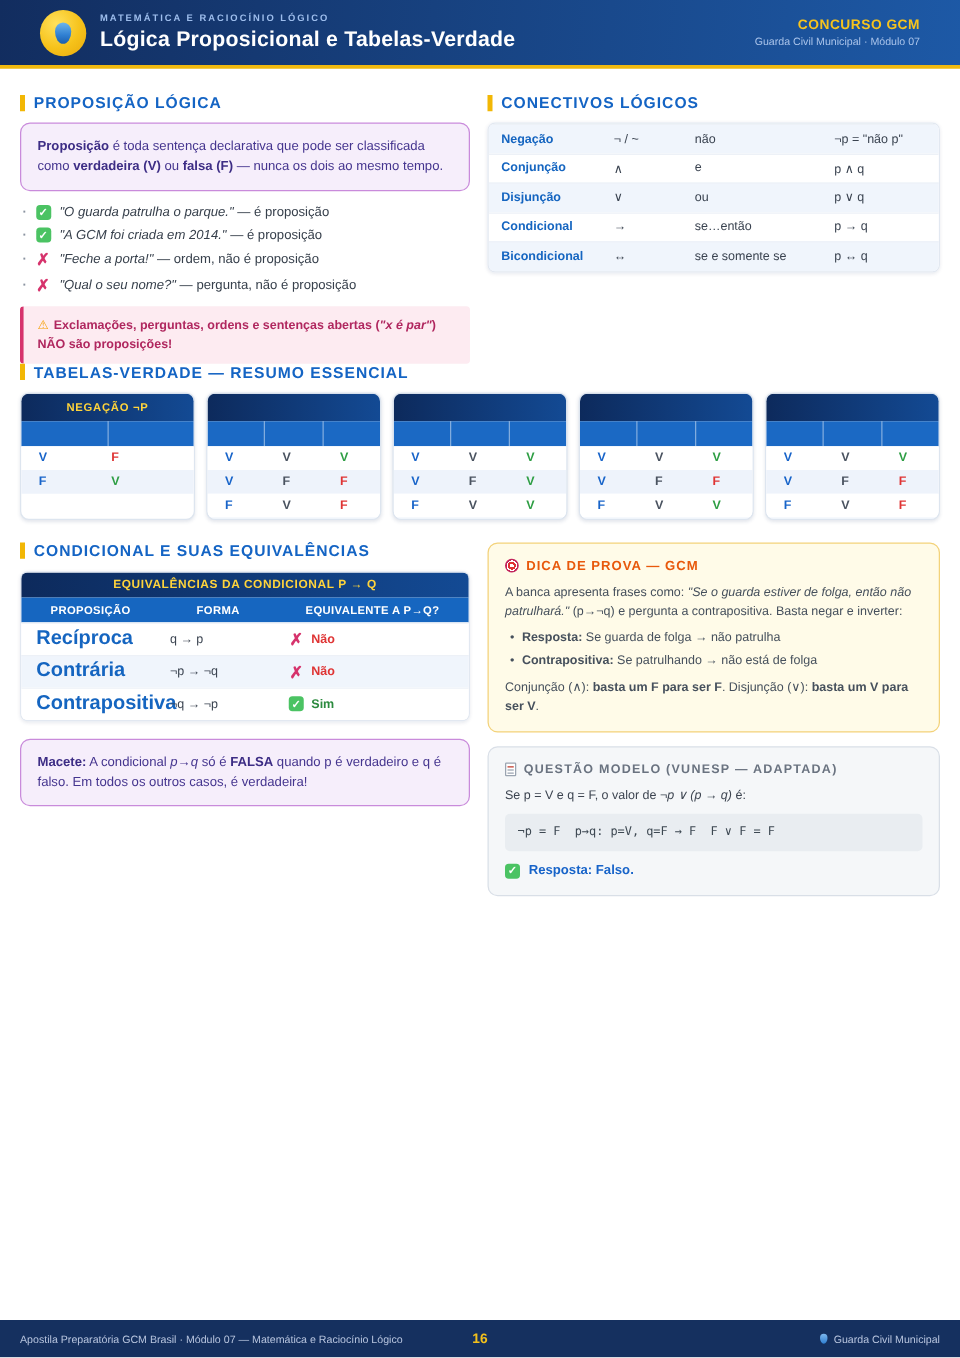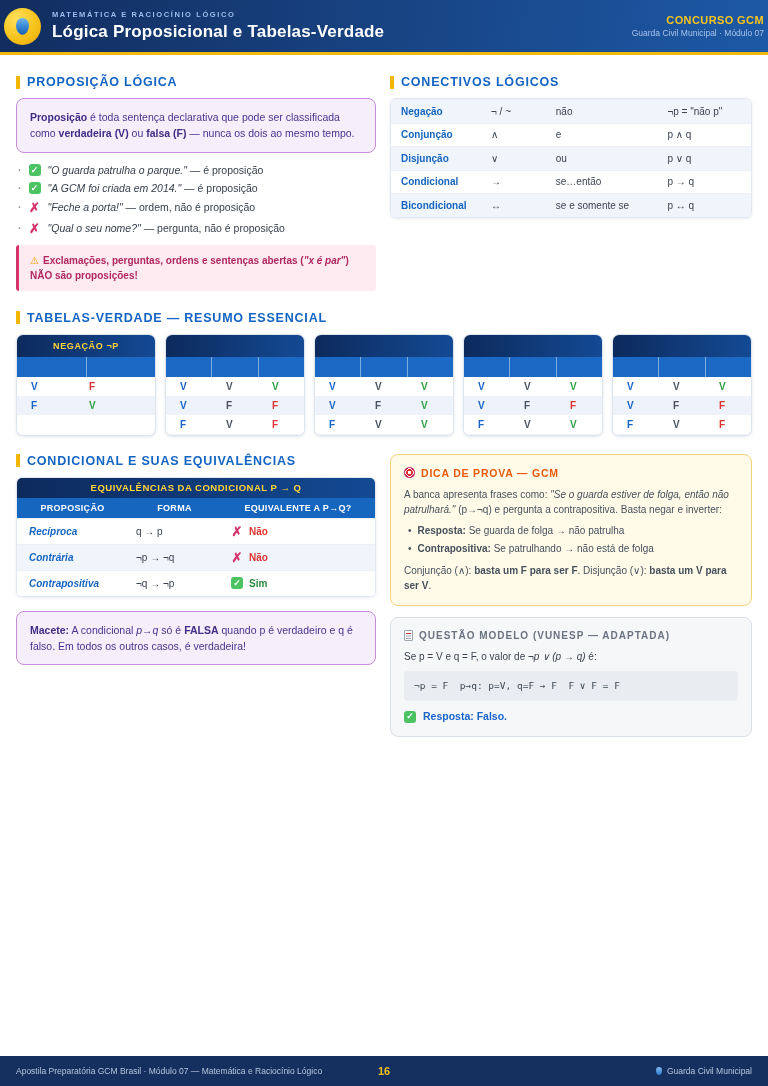--- a/index.html
+++ b/index.html
@@ -5,21 +5,21 @@
   * { margin:0; padding:0; box-sizing:border-box; }
   html,body { background:#e9e9e9; }
   body { font-family:"Liberation Sans", sans-serif; }
   .page {
     width:768px; height:1086px; margin:0 auto; background:#ffffff;
     display:flex; flex-direction:column; overflow:hidden; position:relative;
   }
 
   
   .page-header {
-    height:52px; display:flex; align-items:center; gap:11px; padding:0 4px;
+    height:52px; display:flex; align-items:center; gap:11px; padding:0 32px;
     background:linear-gradient(95deg,#122d5f 0%,#17417f 45%,#1d59a6 100%);
   }
   .logo { width:37px; height:37px; border-radius:50%;
     background:radial-gradient(circle at 35% 30%, #ffe15c 0%, #f6c21a 55%, #e8a90c 100%);
     display:flex; align-items:center; justify-content:center; flex:0 0 auto; }
   .logo-drop { width:13px; height:17px; display:block;
     background:linear-gradient(180deg,#6db5ec 0%,#2f7fd2 60%,#1c5fae 100%);
     border-radius:50% 50% 50% 50% / 42% 42% 58% 58%; }
   .kicker { font-size:7.5px; font-weight:bold; letter-spacing:1.6px; color:#9dbdec; margin-bottom:3px; }
   .page-title { font-size:17px; font-weight:bold; color:#ffffff; letter-spacing:.2px; }
@@ -65,21 +65,21 @@
   .ct-head { display:grid; grid-template-columns:25% 18% 31% 26%; background:#1666c0;
     height:21px; align-items:center; }
   .ct-head span { color:#ffffff; font-size:9px; font-weight:bold; letter-spacing:.4px; text-align:center; }
   .ct-row { display:grid; grid-template-columns:25% 18% 31% 26%; height:23.5px; align-items:center;
     background:#ffffff; border-top:1px solid #edf1f7; }
   .ct-row:nth-child(odd) { background:#f0f5fc; }
   .ct-row span { font-size:10px; color:#3a4350; padding-left:10px; }
   .ct-nome { color:#1565c0 !important; font-weight:bold; }
 
   
-  .truth-sec { margin-top:20px; }
+  .truth-sec { }
   .tv-grid { display:grid; grid-template-columns:repeat(5,1fr); gap:9px; }
   .tv-card { height:102px; background:#ffffff; border:1px solid #dde5ef; border-radius:7px;
     overflow:hidden; box-shadow:0 1px 3px rgba(25,50,95,.12); }
   .tv-title { height:22px; background:linear-gradient(90deg,#0d2a5c,#134a94);
     color:#ffd43b; font-size:9px; font-weight:bold; letter-spacing:.6px;
     display:flex; align-items:center; justify-content:center; }
   .tv-sub { height:20px; background:#1b69c4; display:flex; }
   .tv-sub span { flex:1; border-right:1px solid rgba(255,255,255,.45); }
   .tv-sub span:last-child { border-right:none; }
   .tv-row { height:19px; display:grid; align-items:center; background:#ffffff; }
@@ -96,21 +96,21 @@
   .eq-table { border-radius:6px; overflow:hidden; border:1px solid #e2e8f1;
     box-shadow:0 1px 3px rgba(25,50,95,.10); }
   .eq-title { height:20px; background:linear-gradient(90deg,#0d2a5c,#134a94);
     color:#ffd43b; font-size:9.5px; font-weight:bold; letter-spacing:.5px;
     display:flex; align-items:center; justify-content:center; }
   .eq-head { display:grid; grid-template-columns:31% 26% 43%; background:#1666c0; height:20px; align-items:center; }
   .eq-head span { color:#ffffff; font-size:9px; font-weight:bold; letter-spacing:.3px; text-align:center; }
   .eq-row { display:grid; grid-template-columns:31% 26% 43%; height:26px; align-items:center;
     background:#ffffff; border-top:1px solid #edf1f7; }
   .eq-row:nth-child(even) { background:#f0f5fc; }
-  .eq-nome { color:#1565c0; font-size:10px; font-weight:bold; padding-left:12px;font-style:italic; }
+  .eq-nome { color:#1565c0; font-size:16px; font-weight:bold; padding-left:12px; }
   .eq-forma { font-size:10px; color:#3a4350; padding-left:8px; }
   .eq-equiv { display:flex; align-items:center; gap:6px; padding-left:10px; font-size:10px; font-weight:bold; }
   .mark.is-cross ~ .equiv-label { color:#df3434; }
   .mark.is-check ~ .equiv-label { color:#2b8a3e; }
 
   .macete { margin-top:14px; }
   .macete i { font-style:italic; }
 
   
   .dica-box { background:#fffbe8; border:1.5px solid #f3d27a; border-radius:8px;

